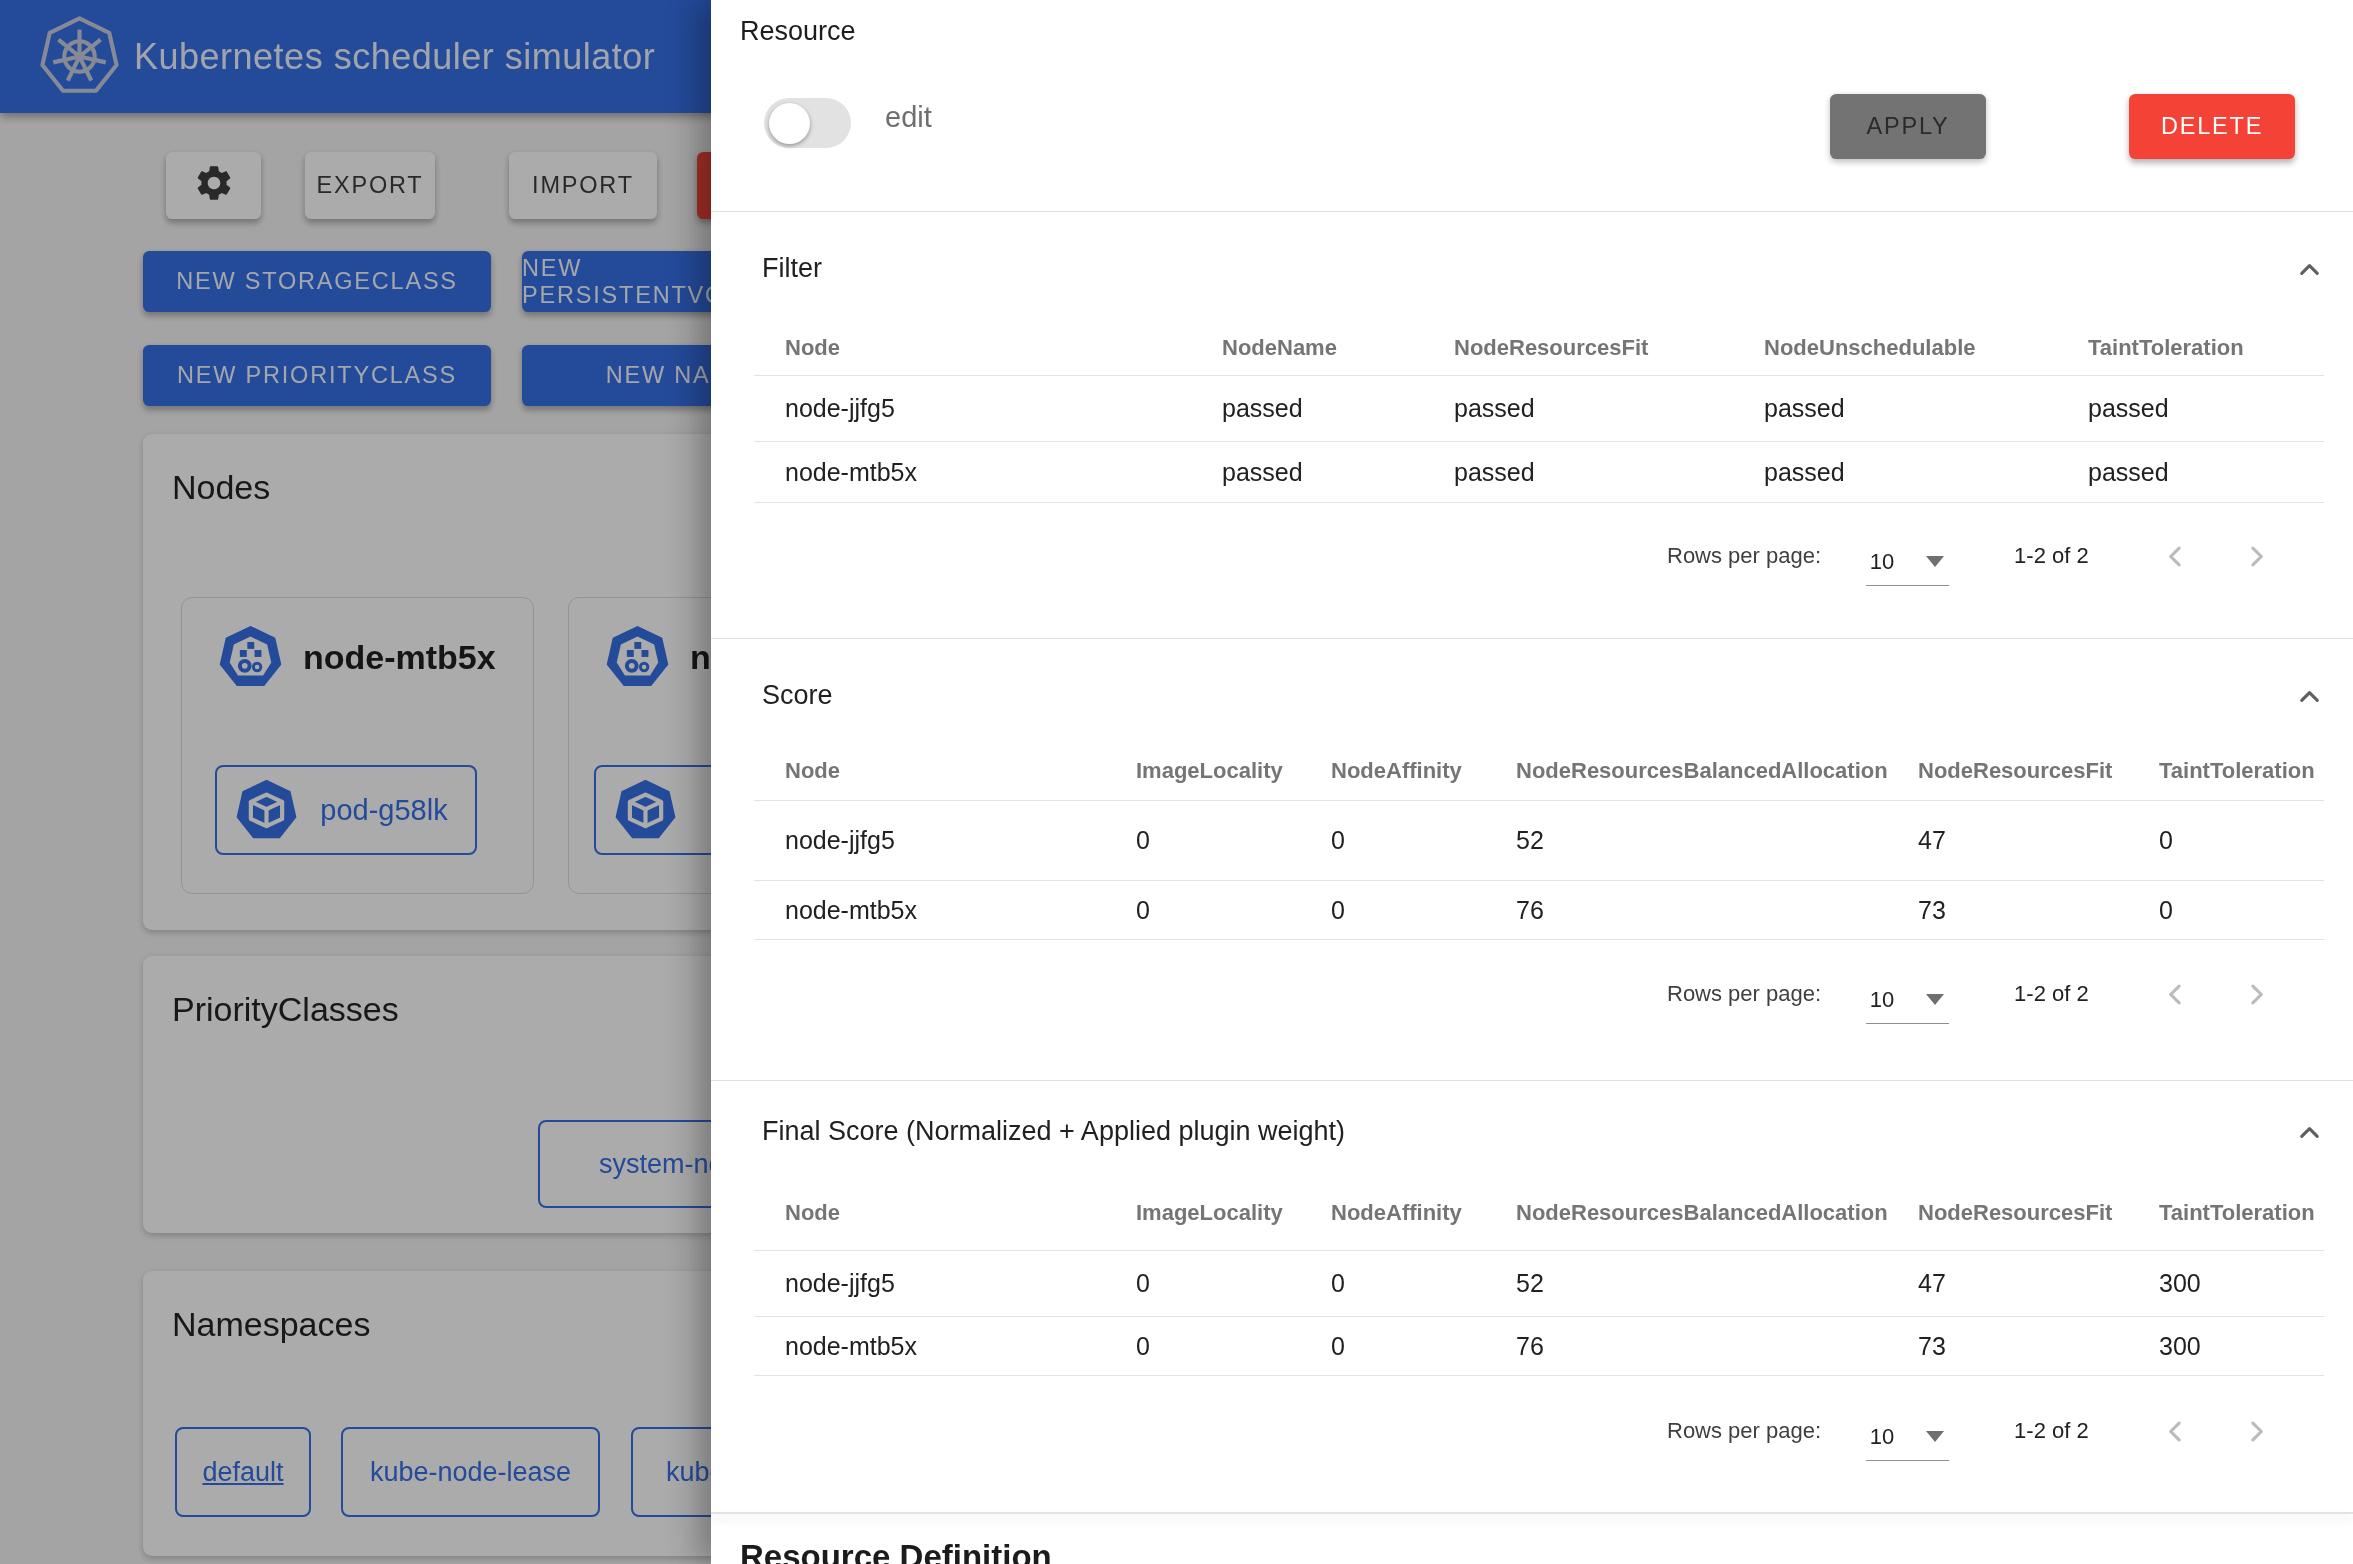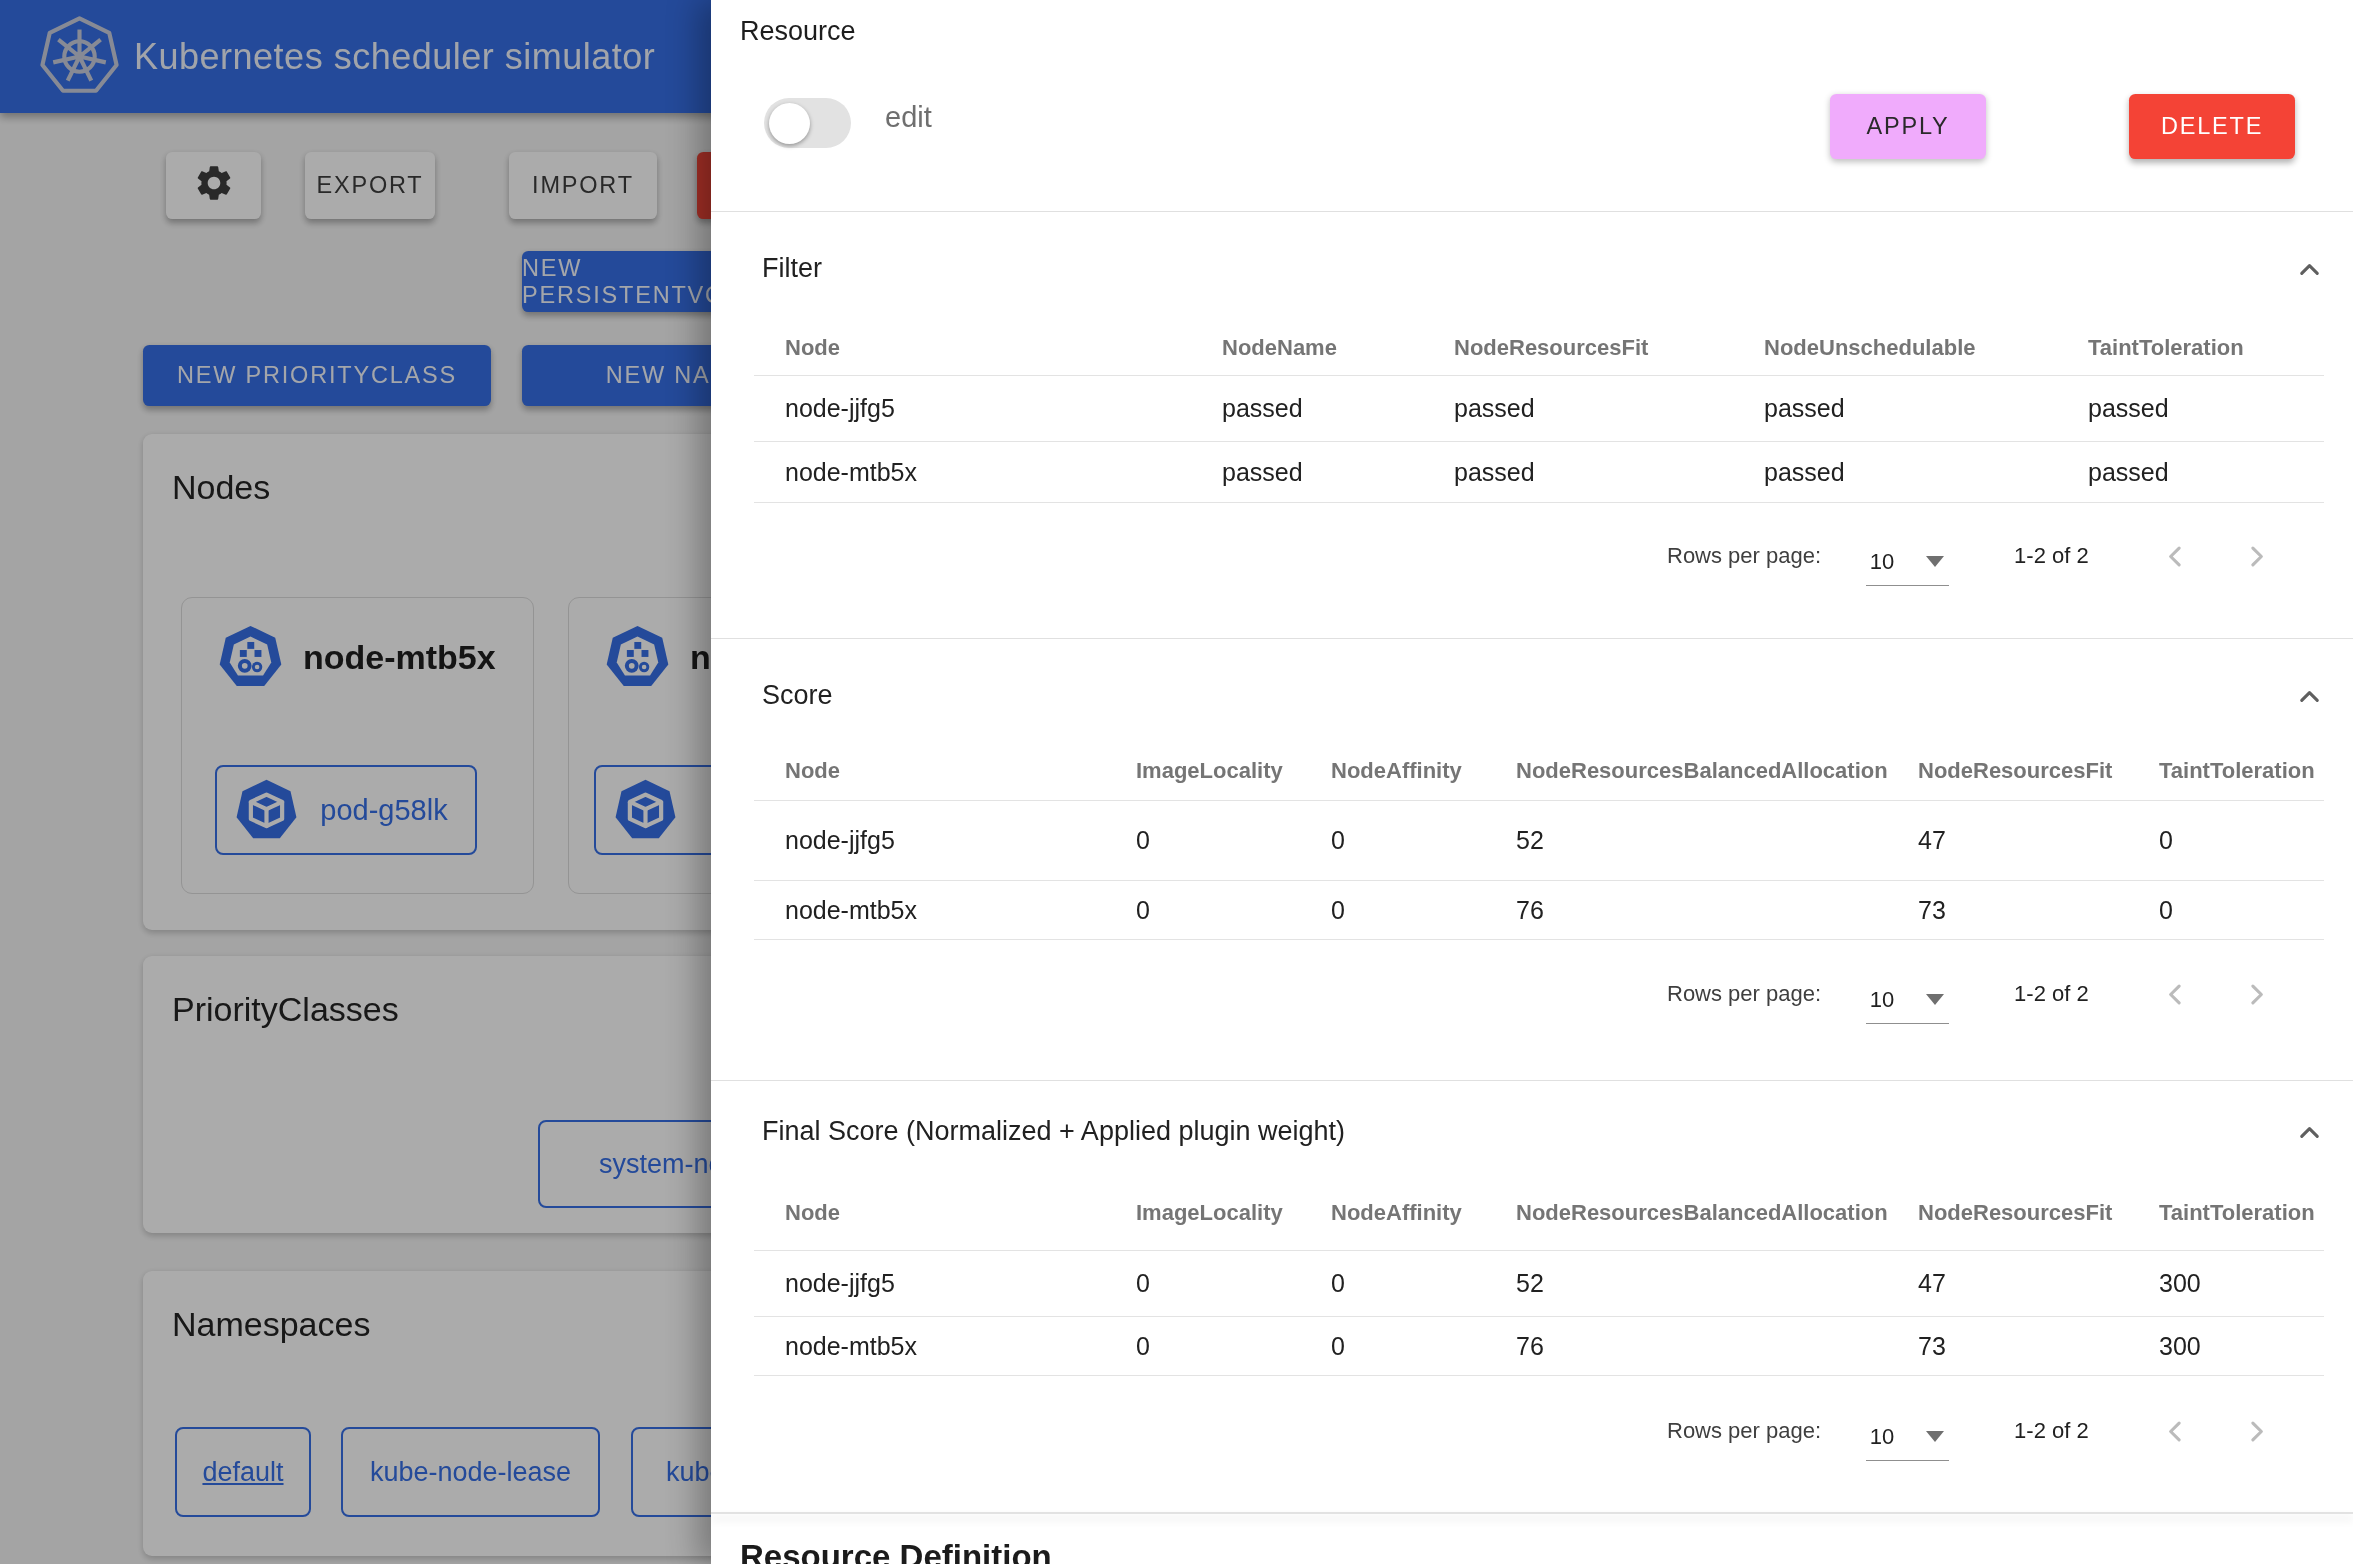--- a/index.html
+++ b/index.html
@@ -55,21 +55,21 @@
 
   
   #drawer { position:absolute; left:711px; top:0; width:1643px; height:1565px; background:#ffffff;
             box-shadow:-12.7px 0 31px rgba(0,0,0,.30); z-index:10; overflow:hidden; }
   .drawer-title { position:absolute; left:29px; top:16.3px; font-size:27px; color:#1d1d1d; }
   .switch-track { position:absolute; left:53px; top:98px; width:87px; height:50px; border-radius:25px;
                   background:#e2e2e2; cursor:pointer; }
   .switch-thumb { position:absolute; left:4.5px; top:4.5px; width:41px; height:41px; border-radius:50%;
                   background:#ffffff; box-shadow:0 1.8px 4.5px rgba(0,0,0,.35); }
   .switch-label { position:absolute; left:174px; top:101px; font-size:29px; color:#6f6f6f; }
-  #apply-btn  { position:absolute; left:1119px; top:94px; width:156px; height:65px; background:#f0abfc;
+  #apply-btn  { position:absolute; left:1119px; top:94px; width:156px; height:65px; background:#737373;
                 color:#2a2a2a; box-shadow:0 2.7px 6.3px rgba(0,0,0,.25); }
   #delete-btn { position:absolute; left:1418px; top:94px; width:166px; height:65px; }
 
   .hdiv { position:absolute; left:0; right:0; height:0.9px; background:#e0e0e0; }
   .card-edge { position:absolute; left:0; right:0; top:1512px; height:1.8px; background:#e2e2e2;
                box-shadow:0 5.4px 8.1px rgba(0,0,0,.14); }
 
   .sec-title { position:absolute; left:19px; font-size:27px; color:#212121;margin-left:32px; }
   .collapse-btn { position:absolute; left:1578px; width:40px; height:40px; display:flex;
                   align-items:center; justify-content:center; cursor:pointer; }
@@ -128,20 +128,21 @@
       <span>
         <svg viewBox="0 0 24 24" width="42" height="42" fill="#3a3a3a">
           <path d="M19.14 12.94c.04-.3.06-.61.06-.94 0-.32-.02-.64-.07-.94l2.03-1.58c.18-.14.23-.41.12-.61l-1.92-3.32c-.12-.22-.37-.29-.59-.22l-2.39.96c-.5-.38-1.03-.7-1.62-.94l-.36-2.54c-.04-.24-.24-.41-.48-.41h-3.84c-.24 0-.43.17-.47.41l-.36 2.54c-.59.24-1.13.57-1.62.94l-2.39-.96c-.22-.08-.47 0-.59.22L2.74 8.87c-.12.21-.08.47.12.61l2.03 1.58c-.05.3-.09.63-.09.94s.02.64.07.94l-2.03 1.58c-.18.14-.23.41-.12.61l1.92 3.32c.12.22.37.29.59.22l2.39-.96c.5.38 1.03.7 1.62.94l.36 2.54c.05.24.24.41.48.41h3.84c.24 0 .44-.17.47-.41l.36-2.54c.59-.24 1.13-.56 1.62-.94l2.39.96c.22.08.47 0 .59-.22l1.92-3.32c.12-.22.07-.47-.12-.61l-2.01-1.58zM12 15.6c-1.98 0-3.6-1.62-3.6-3.6s1.62-3.6 3.6-3.6 3.6 1.62 3.6 3.6-1.62 3.6-3.6 3.6z"></path>
         </svg>
       </span>
     </div>
     <div class="btn light" id="export-btn">EXPORT</div>
     <div class="btn light" id="import-btn">IMPORT</div>
     <div class="btn red" id="reset-btn"></div>
 
+    <div class="btn blue" id="new-storageclass-btn">NEW STORAGECLASS</div>
     <div class="btn blue" id="new-persistentvolumeclaim-btn">NEW PERSISTENTVOLUMECLAIM</div>
     <div class="btn blue" id="new-priorityclass-btn">NEW PRIORITYCLASS</div>
     <div class="btn blue" id="new-namespace-btn">NEW NAMESPACE</div>
 
     <div class="card" id="nodes-card">
       <h2>Nodes</h2>
 
       <div class="node-card" style="left:38px;">
         <div class="node-head">
           <span class="hepta">

